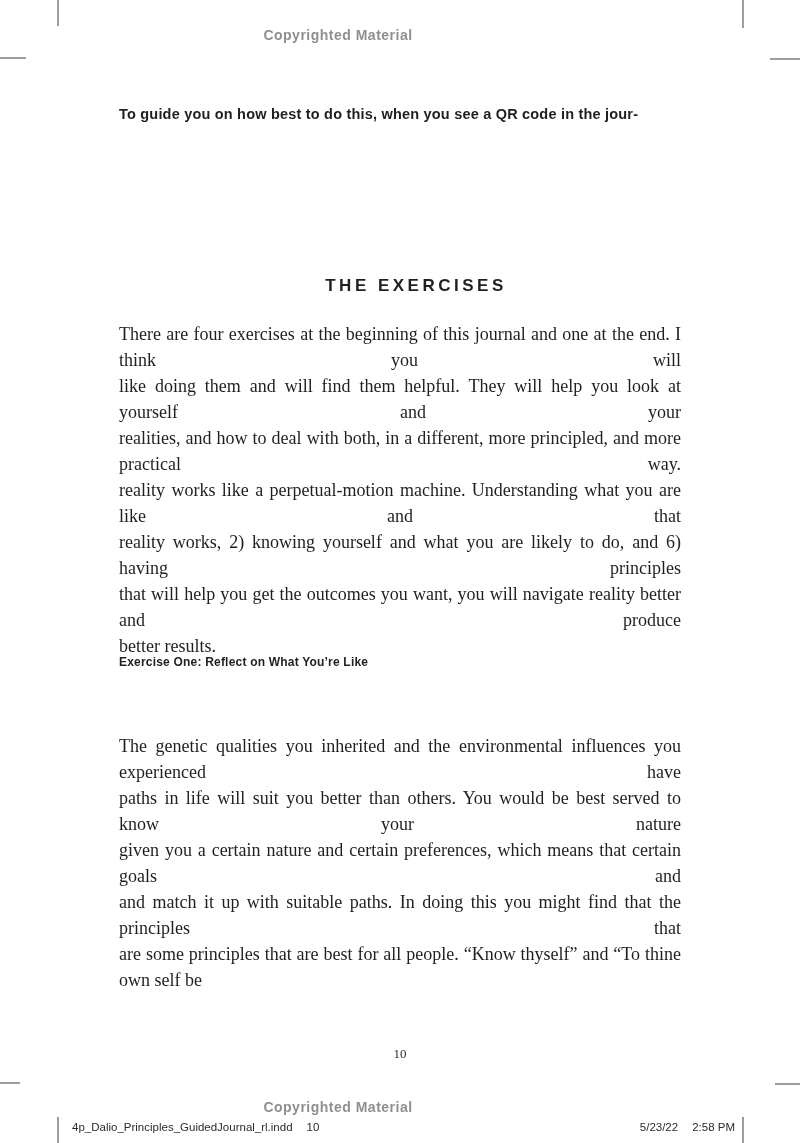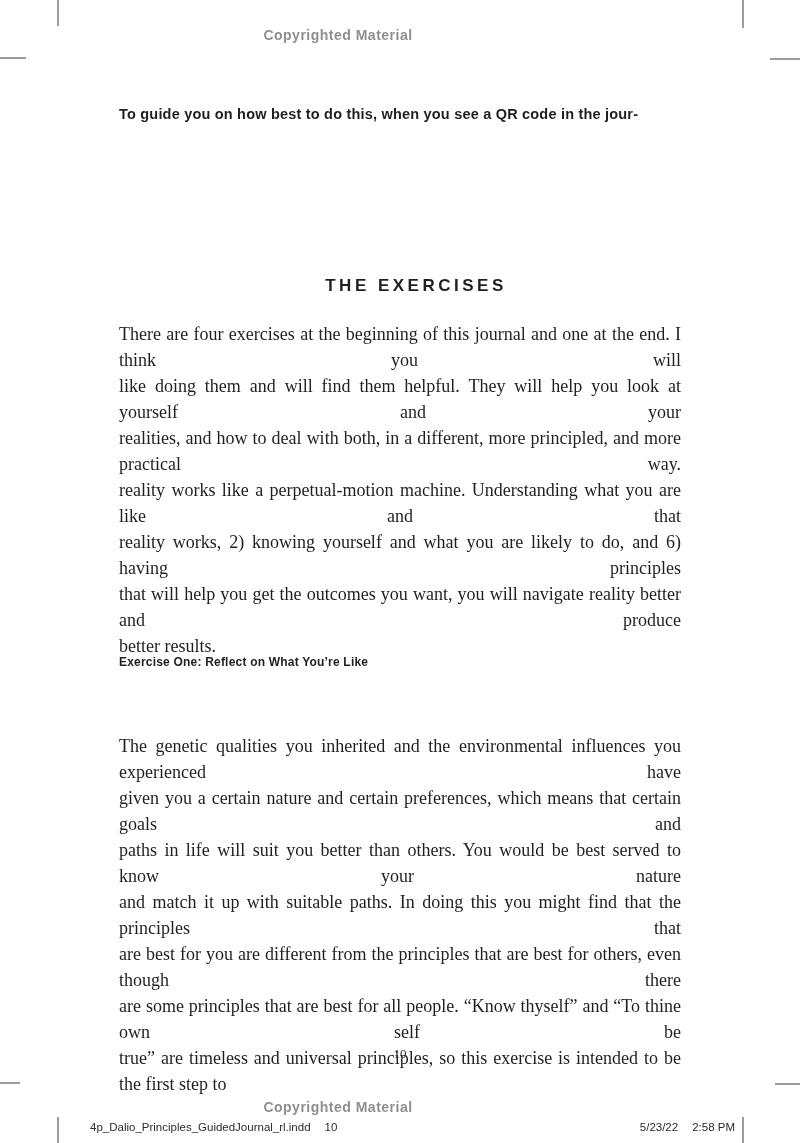--- a/index.html
+++ b/index.html
@@ -76,21 +76,21 @@
     font-size: 13px;
     color: #2c2c2c;
   }
 
   .slug {
     position: absolute; top: 1121px;
     font-size: 11.5px;
     color: var(--slug, #2b2b2b);
     white-space: nowrap;
   }
-  .slug-left { left: 72px; margin-left: 18px; }
+  .slug-left { left: 72px; }
   .slug-right { right: 65px; text-align: right; }
   .slug-gap { display: inline-block; width: 14px; }
 </style>
 </head>
 <body>
 
 <div class="page">
 
   <div class="crop" style="left:57px;  top:0;      width:2px;  height:26px;"></div>
   <div class="crop" style="left:742px; top:0;      width:2px;  height:28px;"></div>
@@ -116,26 +116,24 @@
       <div class="tline">reality works like a perpetual-motion machine. Understanding what you are like and that</div>
       <div class="tline">reality works, 2) knowing yourself and what you are likely to do, and 6) having principles</div>
       <div class="tline">that will help you get the outcomes you want, you will navigate reality better and produce</div>
       <div class="tline">better results.</div>
     </div>
 
   <div class="exercise-title">Exercise One: Reflect on What You’re Like</div>
 
   <div class="serif-para para para-two">
       <div class="tline">The genetic qualities you inherited and the environmental influences you experienced have</div>
+      <div class="tline">paths in life will suit you better than others. You would be best served to know your nature</div>
       <div class="tline">given you a certain nature and certain preferences, which means that certain goals and</div>
-      <div class="tline">paths in life will suit you better than others. You would be best served to know your nature</div>
       <div class="tline">and match it up with suitable paths. In doing this you might find that the principles that</div>
-      <div class="tline">are best for you are different from the principles that are best for others, even though there</div>
       <div class="tline">are some principles that are best for all people. “Know thyself” and “To thine own self be</div>
-      <div class="tline">true” are timeless and universal principles, so this exercise is intended to be the first step to</div>
     </div>
 
   <div class="page-number">10</div>
 
   <div class="notice notice-bottom">Copyrighted Material</div>
 
   <div class="slug slug-left">
     <span>4p_Dalio_Principles_GuidedJournal_rl.indd</span><span class="slug-gap"></span><span>10</span>
   </div>
   <div class="slug slug-right">

